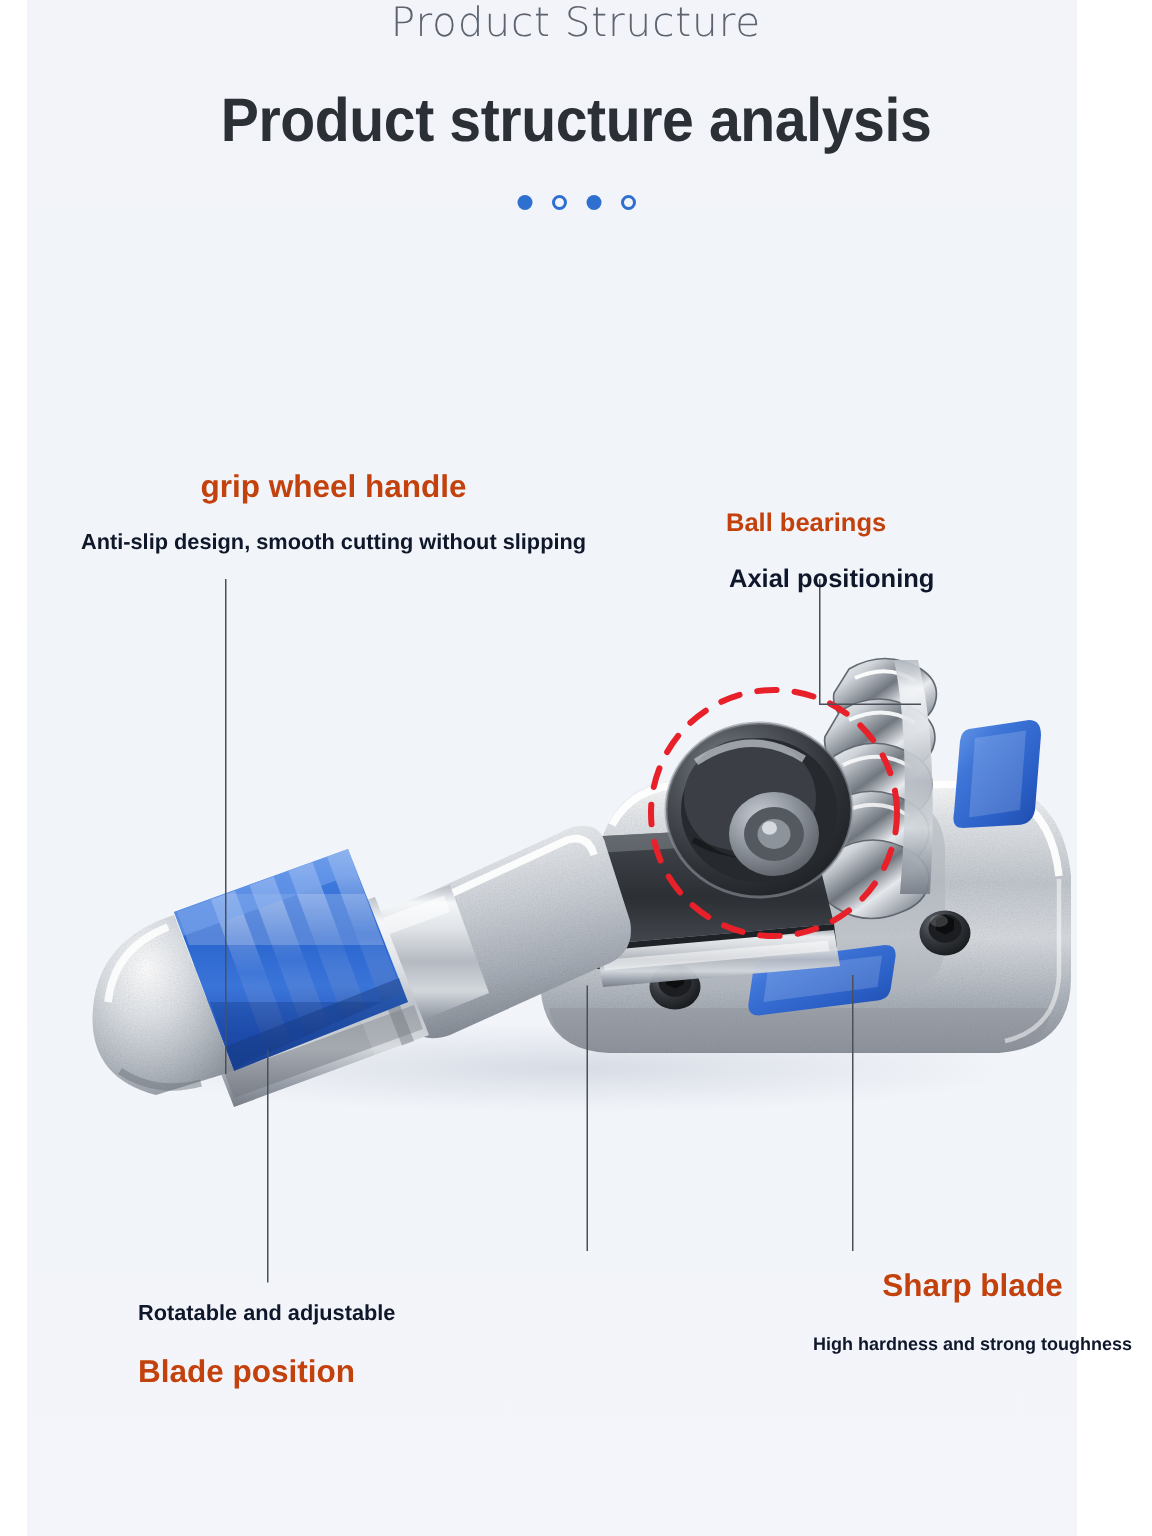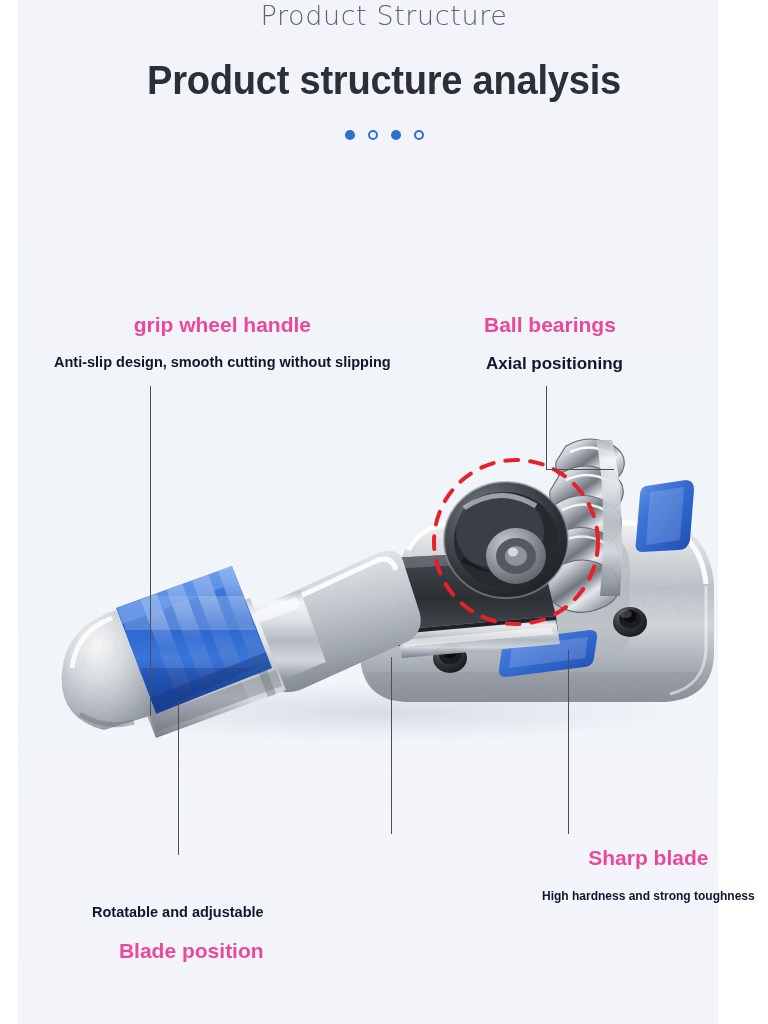--- a/index.html
+++ b/index.html
@@ -41,32 +41,32 @@
   .dots {
     margin-top:26px;
     display:flex; justify-content:center; align-items:center; gap:13px;
   }
   .dot { width:10px; height:10px; border-radius:50%; }
   .dot.filled { background:#2f6fd0; }
   .dot.hollow { background:transparent; border:2px solid #2f6fd0; }
 
   
   .cl { position:absolute; color:#20242b; white-space:nowrap; }
-  .cl .ttl { font-weight:700; color:#ec4899; }
+  .cl .ttl { font-weight:700; color:#c2410c; }
   .cl .sub { font-weight:600; color:#0f172a; }
 
   #lbl-grip        { left:54px;  top:313px; }
   #lbl-grip .ttl   { font-size:21px; text-align:center; }
   #lbl-grip .sub   { font-size:14.5px; margin-top:17px; }
 
   #lbl-ball        { left:484px; top:313px; }
-  #lbl-ball .ttl   { font-size:21px; }
+  #lbl-ball .ttl   { font-size:17px;margin-top:26px; }
   #lbl-ball .sub   { font-size:17px; margin-top:17px; margin-left:2px; }
 
-  #lbl-blade       { left:92px;  top:904px; text-align:right; }
+  #lbl-blade       { left:92px;  top:868px; text-align:left; }
   #lbl-blade .sub  { font-size:14.5px; }
   #lbl-blade .ttl  { font-size:21px; margin-top:19px; }
 
   #lbl-alu         { left:318px; top:846px; text-align:center; }
   #lbl-alu .ttl    { font-size:21px; }
   #lbl-alu .sub    { font-size:15px; margin-top:17px; }
 
   #lbl-sharp       { left:542px; top:846px; text-align:center; }
   #lbl-sharp .ttl  { font-size:21px; }
   #lbl-sharp .sub  { font-size:12px; margin-top:19px; }

